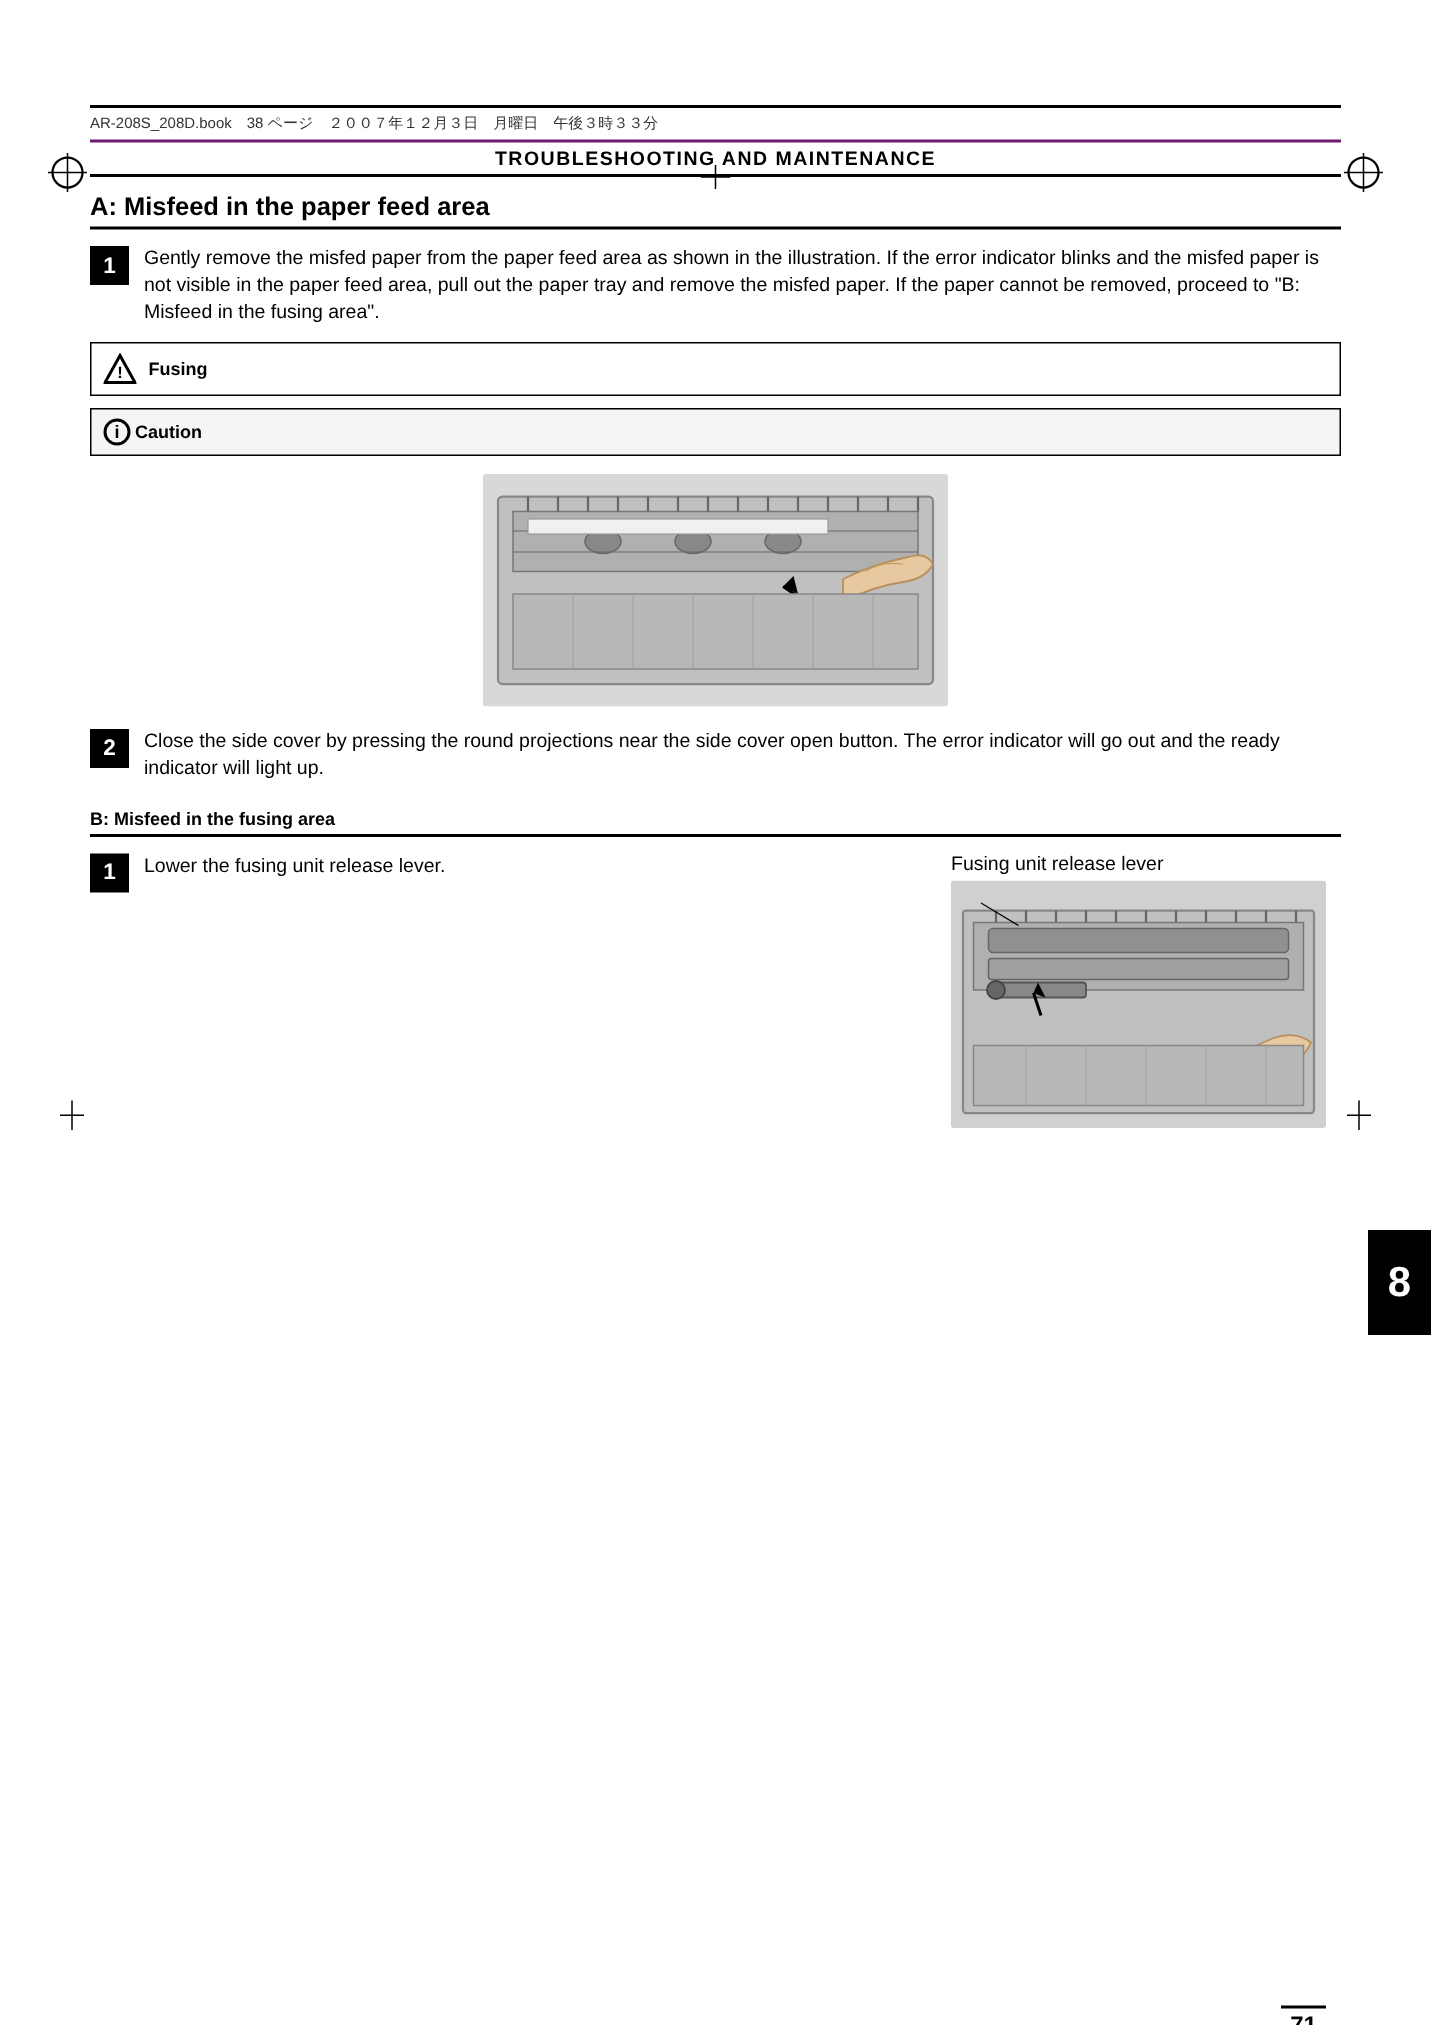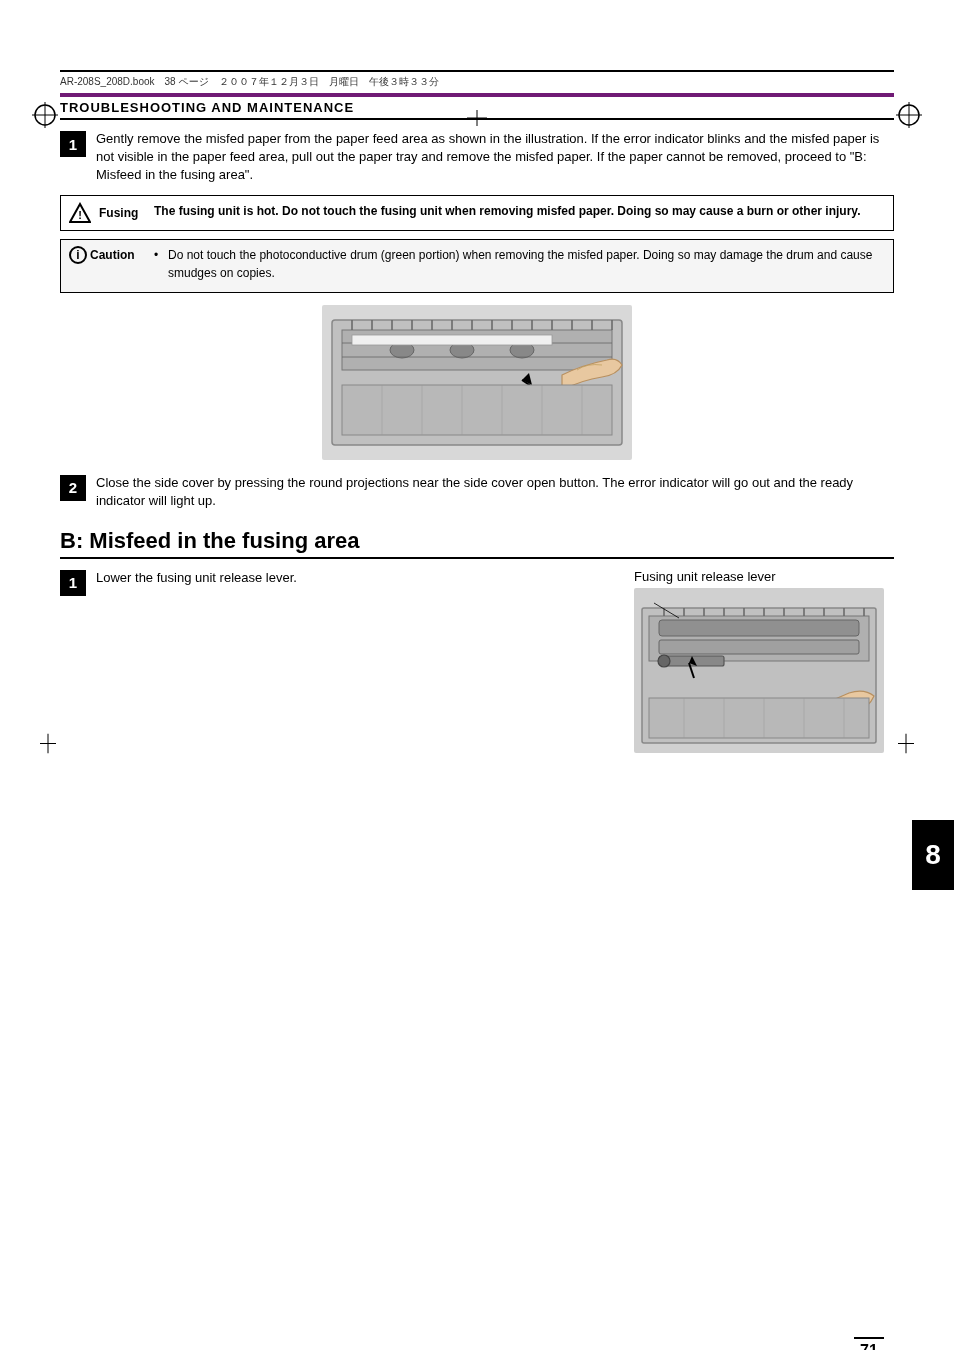--- a/index.html
+++ b/index.html
@@ -38,23 +38,23 @@
       margin: 70px 60px 0 60px;
       padding-top: 3px;
     }
     .header-file-info {
       font-size: 10px;
       color: #333;
       margin-bottom: 4px;
     }
 
     .section-title-bar {
-      border-top: 4px solid #701a75;
+      border-top: 2px solid #701a75;
       border-bottom: 2px solid #000;
-      text-align: left;
+      text-align: center;
       font-weight: bold;
       font-size: 13px;
       padding: 3px 0;
       margin: 4px 0 10px 0;
       letter-spacing: 1px;
     }
 
     .content-area {
       margin: 0 60px;
     }
@@ -183,21 +183,21 @@
 
     
     .illustration-area {
       display: flex;
       justify-content: center;
       margin: 12px 0 14px 0;
     }
 
     
     .section-b-heading {
-      font-size: 22px;
+      font-size: 12px;
       font-weight: bold;
       border-bottom: 2px solid #000;
       padding-bottom: 3px;
       margin-bottom: 10px;
       margin-top: 18px;
     }
 
     .section-b-content {
       display: flex;
       align-items: flex-start;
@@ -324,47 +324,46 @@
   </div>
 
   <div class="header-bar">
     <div class="header-file-info">AR-208S_208D.book　38 ページ　２００７年１２月３日　月曜日　午後３時３３分</div>
   </div>
 
   <div class="content-area">
 
     <div class="section-title-bar">TROUBLESHOOTING AND MAINTENANCE</div>
 
+    <div class="section-heading">A: Misfeed in the paper feed area</div>
 
     <div class="step-block">
       <div class="step-number">1</div>
       <div class="step-text">Gently remove the misfed paper from the paper feed area as shown in the illustration. If the error indicator blinks and the misfed paper is not visible in the paper feed area, pull out the paper tray and remove the misfed paper. If the paper cannot be removed, proceed to "B: Misfeed in the fusing area".</div>
     </div>
 
     <div class="warning-box">
       <div class="warning-label">
         <span class="warning-icon-wrap">
           <svg class="warn-svg" viewBox="0 0 22 22">
             <polygon points="11,2 21,20 1,20" fill="none" stroke="#000" stroke-width="2"></polygon>
             <text x="11" y="17" text-anchor="middle" font-size="11" font-weight="bold" fill="#000">!</text>
           </svg>
         </span>
         <span>Fusing</span>
       </div>
-      <div class="warning-text">The fusing unit is hot. Do not touch the fusing unit when removing misfed paper. Doing so may cause a burn or other injury.</div>
     </div>
 
     <div class="caution-box">
       <div class="caution-label">
         <span class="caution-circle">i</span>
         <span>Caution</span>
       </div>
       <div class="caution-text">
         <ul>
-          <li>Do not touch the photoconductive drum (green portion) when removing the misfed paper. Doing so may damage the drum and cause smudges on copies.</li>
         </ul>
       </div>
     </div>
 
     <div class="illustration-area">
       <svg class="paper-feed-svg" viewBox="0 0 310 155">
 
         <rect x="0" y="0" width="310" height="155" fill="#d8d8d8" rx="2"></rect>
 
         <rect x="10" y="15" width="290" height="125" fill="#c0c0c0" stroke="#888" stroke-width="1.5" rx="3"></rect>

